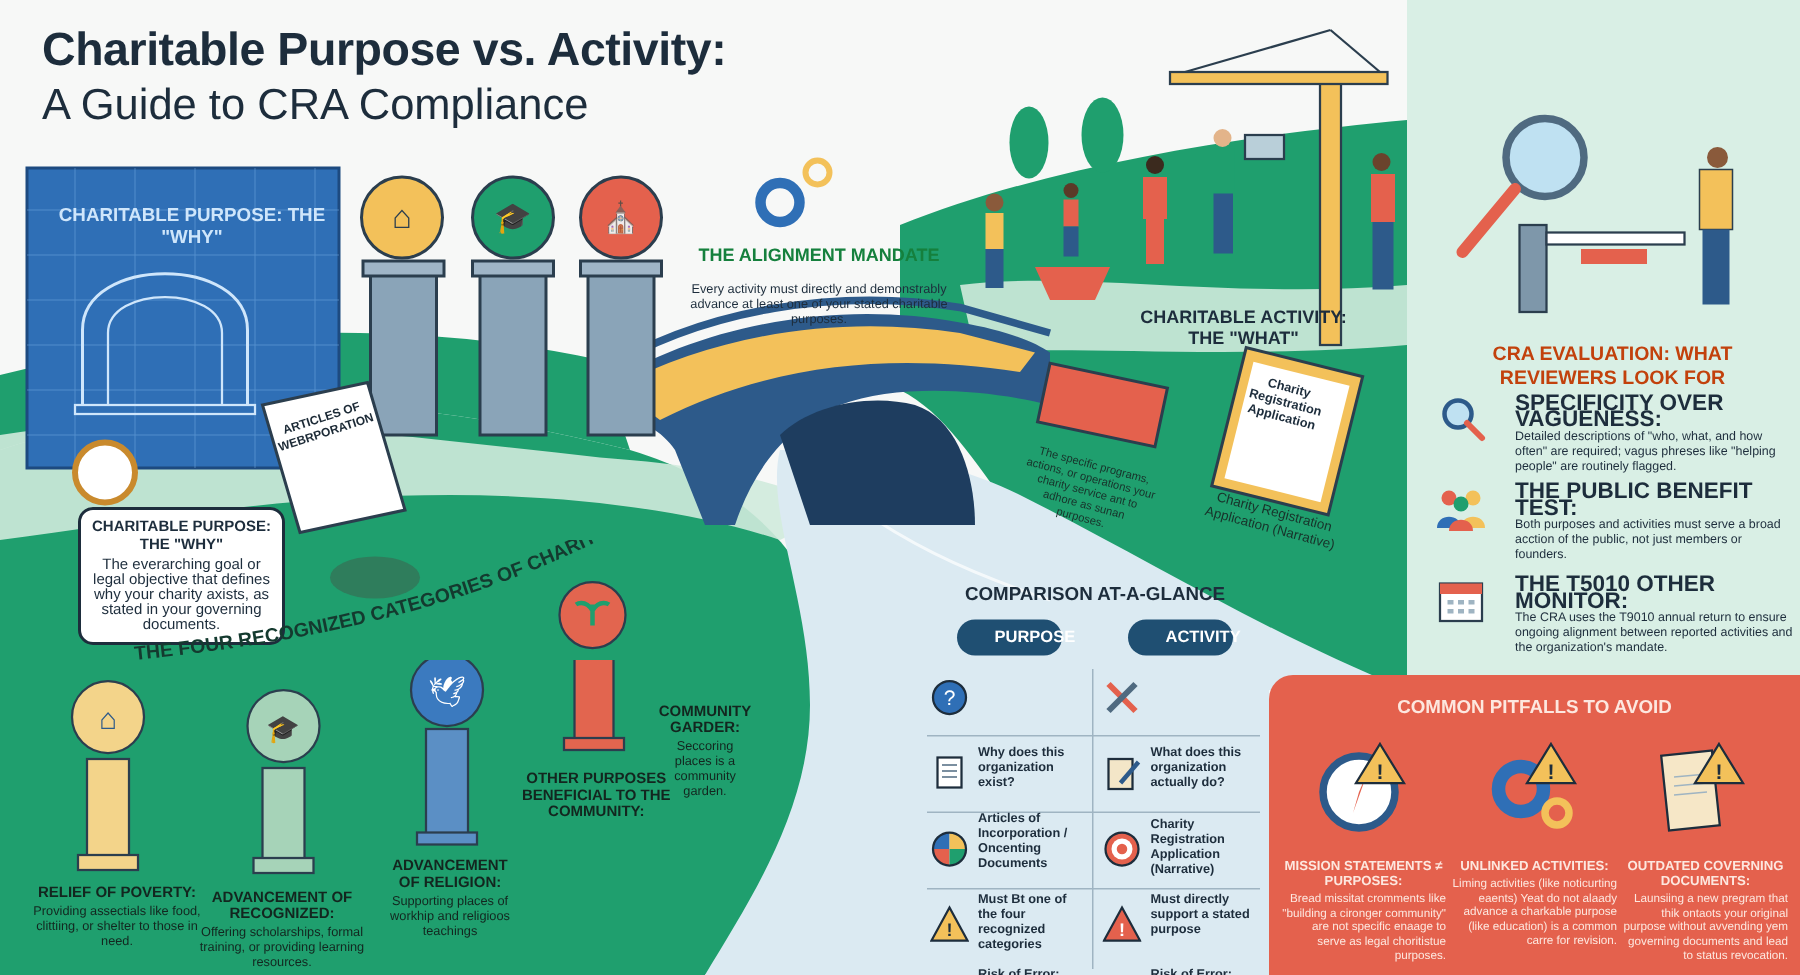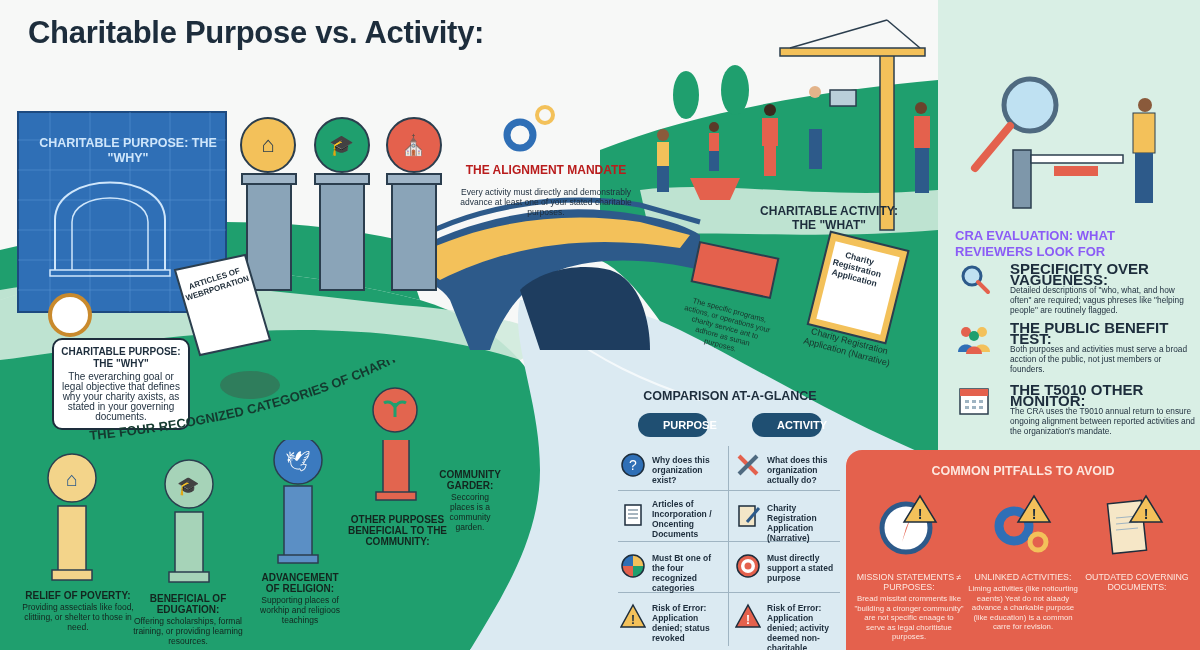--- a/index.html
+++ b/index.html
@@ -18,46 +18,46 @@
 
   .speech { left: 52px; top: 338px; width: 138px; background: #fff; border: 2px solid #1d2d3c; border-radius: 10px; padding: 6px 5px; text-align: center; }
   .speech .h { font-size: 10px; font-weight: 700; color: #1d2d3c; line-height: 12px; }
   .speech .b { font-size: 10px; color: #1d2d3c; line-height: 10px; margin-top: 2px; }
 
   .cat { text-align: center; color: #13261f; }
   .cat .h { font-size: 10px; font-weight: 700; line-height: 11px; }
   .cat .b { font-size: 8.5px; line-height: 10px; margin-top: 1px; }
 
   .align { left: 456px; top: 163px; width: 180px; text-align: center; }
-  .align .h { font-size: 12px; font-weight: 700; color: #b91c1c; }
+  .align .h { font-size: 12px; font-weight: 700; color: #15803d; }
   .align .b { font-size: 8.5px; color: #1d2d3c; line-height: 10px; margin-top: 10px; }
 
   .activity-title { left: 754px; top: 204px; width: 150px; text-align: center; font-size: 12px; font-weight: 700; color: #1d2d3c; line-height: 14px; }
 
   .toolbox-txt { left: 680px; top: 305px; width: 90px; font-size: 7.5px; color: #18322a; line-height: 9px; transform: rotate(15deg); text-align: center; }
   .clip-title { left: 824px; top: 253px; width: 66px; text-align: center; font-size: 8.5px; font-weight: 700; color: #1d2d3c; transform: rotate(15deg); line-height: 10px; }
   .clip-caption { left: 788px; top: 336px; width: 120px; font-size: 9px; color: #18322a; transform: rotate(15deg); text-align: center; line-height: 11px; }
 
-  .eval-title { left: 955px; top: 228px; width: 240px; font-size: 13px; font-weight: 700; color: #8b5cf6; line-height: 16px; }
+  .eval-title { left: 955px; top: 228px; width: 240px; text-align: center; font-size: 13px; font-weight: 700; color: #c2410c; line-height: 16px; }
   .eval-item { left: 1010px; width: 185px; }
   .eval-item .h { font-size: 15px; font-weight: 700; color: #1d2d3c; line-height: 11px; }
   .eval-item .b { font-size: 8.3px; color: #1d2d3c; line-height: 10px; }
 
   .cmp-title { left: 630px; top: 389px; width: 200px; text-align: center; font-size: 12.5px; font-weight: 700; color: #1d2d3c; }
   .pill { height: 24px; border-radius: 12px; background: #1f4f72; color: #fff; font-weight: 700; font-size: 11px; line-height: 24px; text-align: center; padding-left: 25px; }
-  .cmp-cell { font-size: 8.5px; font-weight: 700; color: #1d2d3c; line-height: 10px; }
+  .cmp-cell { font-size: 8.5px; font-weight: 700; color: #1d2d3c; line-height: 10px; margin-top: 41px; }
   .cmp-icon { width: 26px; height: 26px; }
   .hline { height: 1px; background: #9fb4c2; }
   .vline { width: 1px; background: #9fb4c2; }
 
   .pitfalls { left: 846px; top: 450px; width: 354px; height: 200px; background: #e4614d; border-top-left-radius: 16px; }
   .pit-title { left: 0; top: 14px; width: 354px; text-align: center; color: #fde7df; font-size: 12.5px; font-weight: 700; }
   .pit { text-align: center; color: #fde7df; width: 110px; }
-  .pit .h { font-size: 8.8px; font-weight: 400; line-height: 10px; }
-  .pit .b { font-size: 7.8px; line-height: 9.5px; margin-top: 2px; }
+  .pit .h { font-size: 8.8px; font-weight: 700; line-height: 10px; }
+  .pit .b { font-size: 7.8px; line-height: 9.5px; margin-top: 2px; text-align: right; }
 </style>
 </head>
 <body>
 
 <svg class="bg-svg" viewBox="0 0 1200 650">
 
   <rect x="938" y="0" width="262" height="460" fill="#d9efe5"></rect>
 
   <path d="M0 300 C 150 250, 300 270, 420 300 C 520 330, 560 400, 560 470 C 540 560, 500 620, 470 650 L 0 650 Z" fill="#1f9f6e"></path>
 
@@ -158,20 +158,21 @@
   <rect x="1013" y="150" width="18" height="58" fill="#7e97aa" stroke="#2b3e4e" stroke-width="1.5"></rect>
   <rect x="1031" y="155" width="92" height="8" fill="#ffffff" stroke="#2b3e4e" stroke-width="1.5"></rect>
   <rect x="1054" y="166" width="44" height="10" fill="#e4614d"></rect>
   <circle cx="1145" cy="105" r="7" fill="#8a5a3b"></circle>
   <rect x="1133" y="113" width="22" height="40" fill="#f3c15a" stroke="#2b3e4e" stroke-width="1"></rect>
   <rect x="1135" y="153" width="18" height="50" fill="#2d5a8a"></rect>
 </svg>
 
 <div class="abs title">
   <h1>Charitable Purpose vs. Activity:</h1>
+  <h2>A Guide to CRA Compliance</h2>
 </div>
 
 <div class="abs blueprint-label">CHARITABLE PURPOSE: THE "WHY"</div>
 <div class="abs article-label">ARTICLES OF WEBRPORATION</div>
 <div class="abs speech">
   <div class="h">CHARITABLE PURPOSE: THE "WHY"</div>
   <div class="b">The everarching goal or legal objective that defines why your charity axists, as stated in your governing documents.</div>
 </div>
 
 <svg class="abs" style="left:80px;top:360px;width:330px;height:90px" viewBox="0 0 330 90">
@@ -204,21 +205,21 @@
 <svg class="abs" style="left:370px;top:385px;width:50px;height:55px" viewBox="0 0 50 55">
   <circle cx="25" cy="25" r="22" fill="#e2654f" stroke="#2b3e4e" stroke-width="1.5"></circle>
   <path d="M25 32 L25 18 M25 22 C 20 14, 14 18, 14 18 M25 22 C 30 14, 36 18, 36 18" stroke="#1f9f6e" stroke-width="3" fill="none"></path>
 </svg>
 
 <div class="abs cat" style="left:18px;top:590px;width:120px">
   <div class="h">RELIEF OF POVERTY:</div>
   <div class="b">Providing assectials like food, clittiing, or shelter to those in need.</div>
 </div>
 <div class="abs cat" style="left:132px;top:593px;width:112px">
-  <div class="h">BENEFICIAL OF EDUGATION:</div>
+  <div class="h">ADVANCEMENT OF RECOGNIZED:</div>
   <div class="b">Offering scholarships, formal training, or providing learning resources.</div>
 </div>
 <div class="abs cat" style="left:254px;top:572px;width:92px">
   <div class="h">ADVANCEMENT OF RELIGION:</div>
   <div class="b">Supporting places of workhip and religioos teachings</div>
 </div>
 <div class="abs cat" style="left:345px;top:514px;width:105px">
   <div class="h">OTHER PURPOSES BENEFICIAL TO THE COMMUNITY:</div>
 </div>
 <div class="abs cat" style="left:438px;top:469px;width:64px">
@@ -361,14 +362,15 @@
   <div class="abs pit" style="left:8px;top:122px">
     <div class="h">MISSION STATEMENTS ≠ PURPOSES:</div>
     <div class="b">Bread missitat cromments like "building a cironger community" are not specific enaage to serve as legal choritistue purposes.</div>
   </div>
   <div class="abs pit" style="left:122px;top:122px">
     <div class="h">UNLINKED ACTIVITIES:</div>
     <div class="b">Liming activities (like noticurting eaents) Yeat do not alaady advance a charkable purpose (like education) is a common carre for revision.</div>
   </div>
   <div class="abs pit" style="left:236px;top:122px">
     <div class="h">OUTDATED COVERNING DOCUMENTS:</div>
+    <div class="b">Launsiing a new pregram that thik ontaots your original purpose without avvending yem governing documents and lead to status revocation.</div>
   </div>
 </div>
 
 </body></html>

